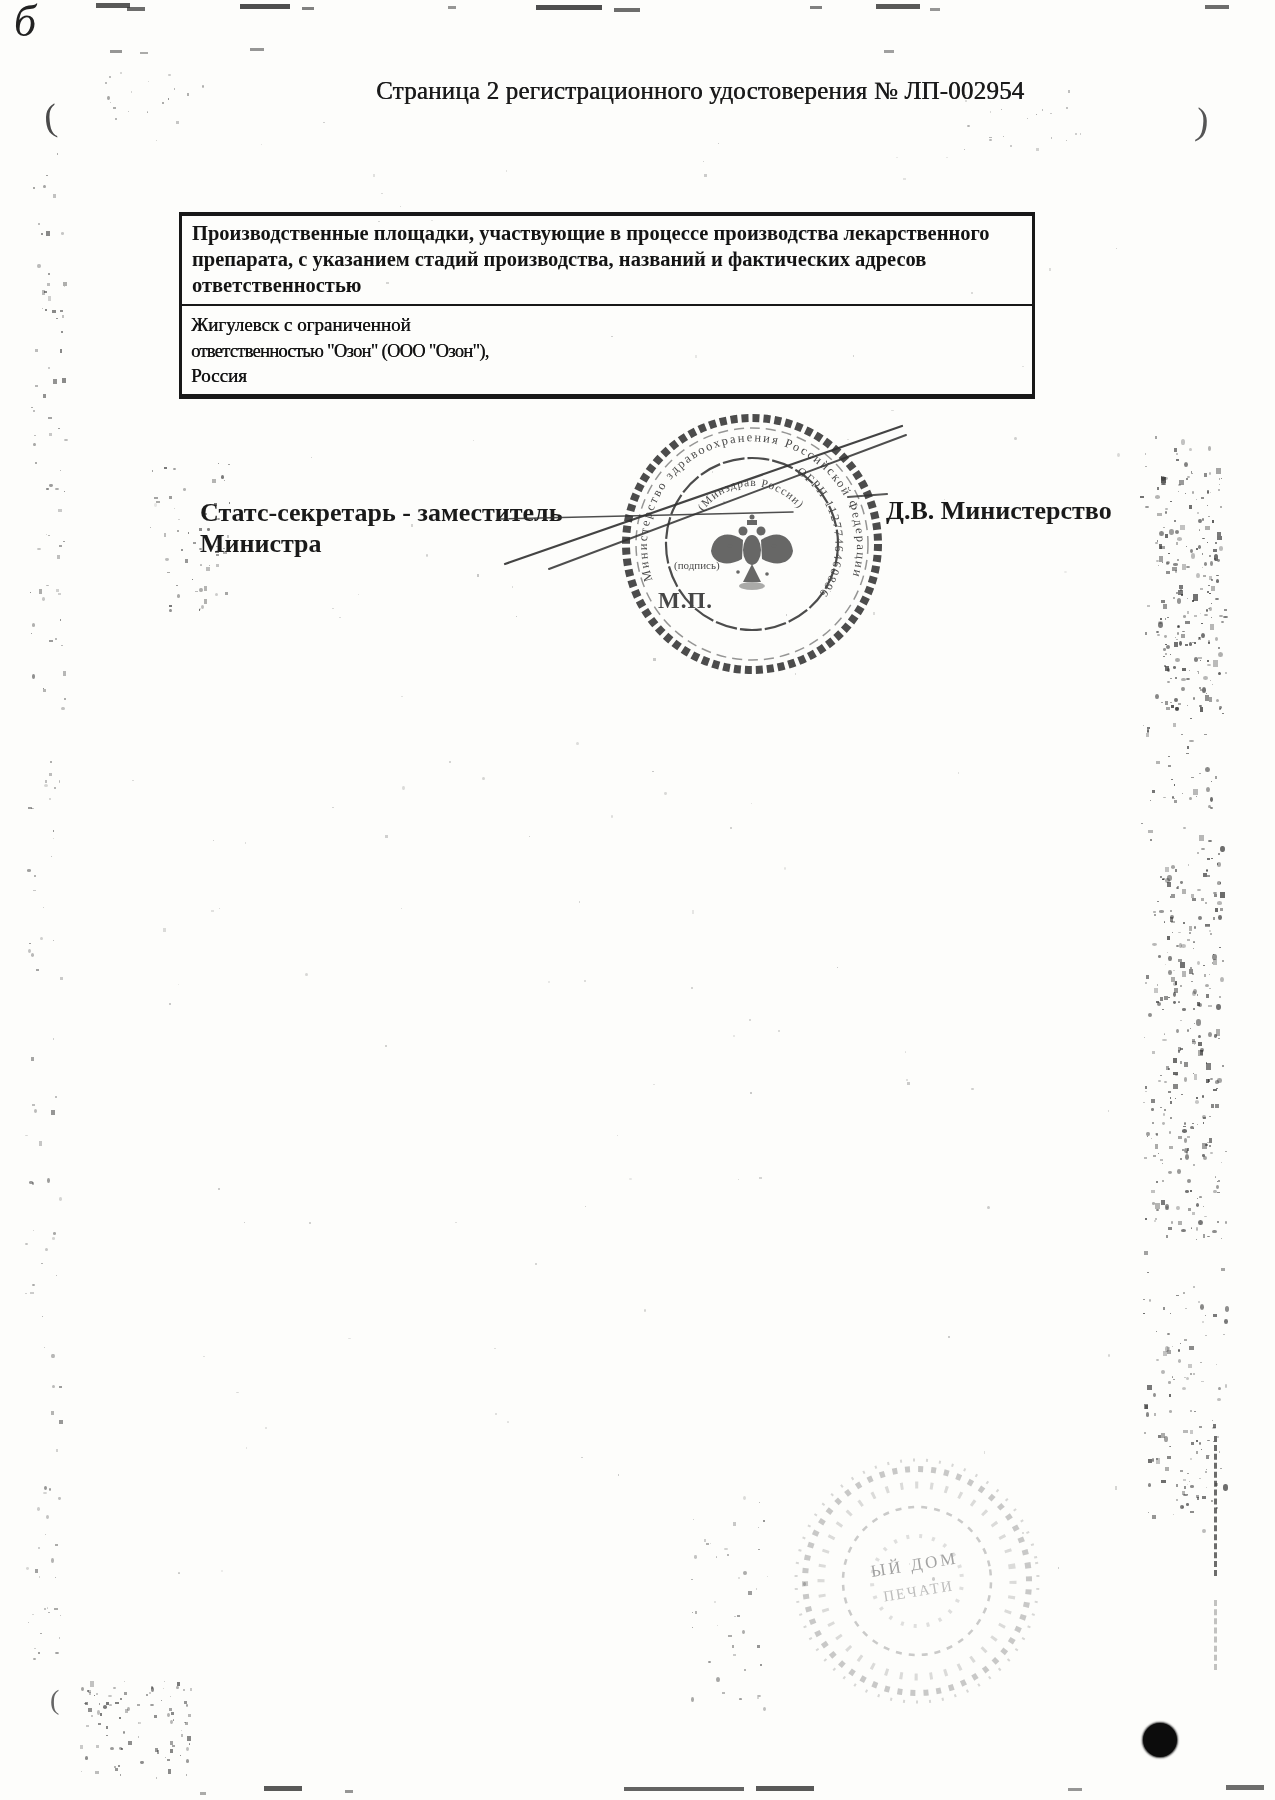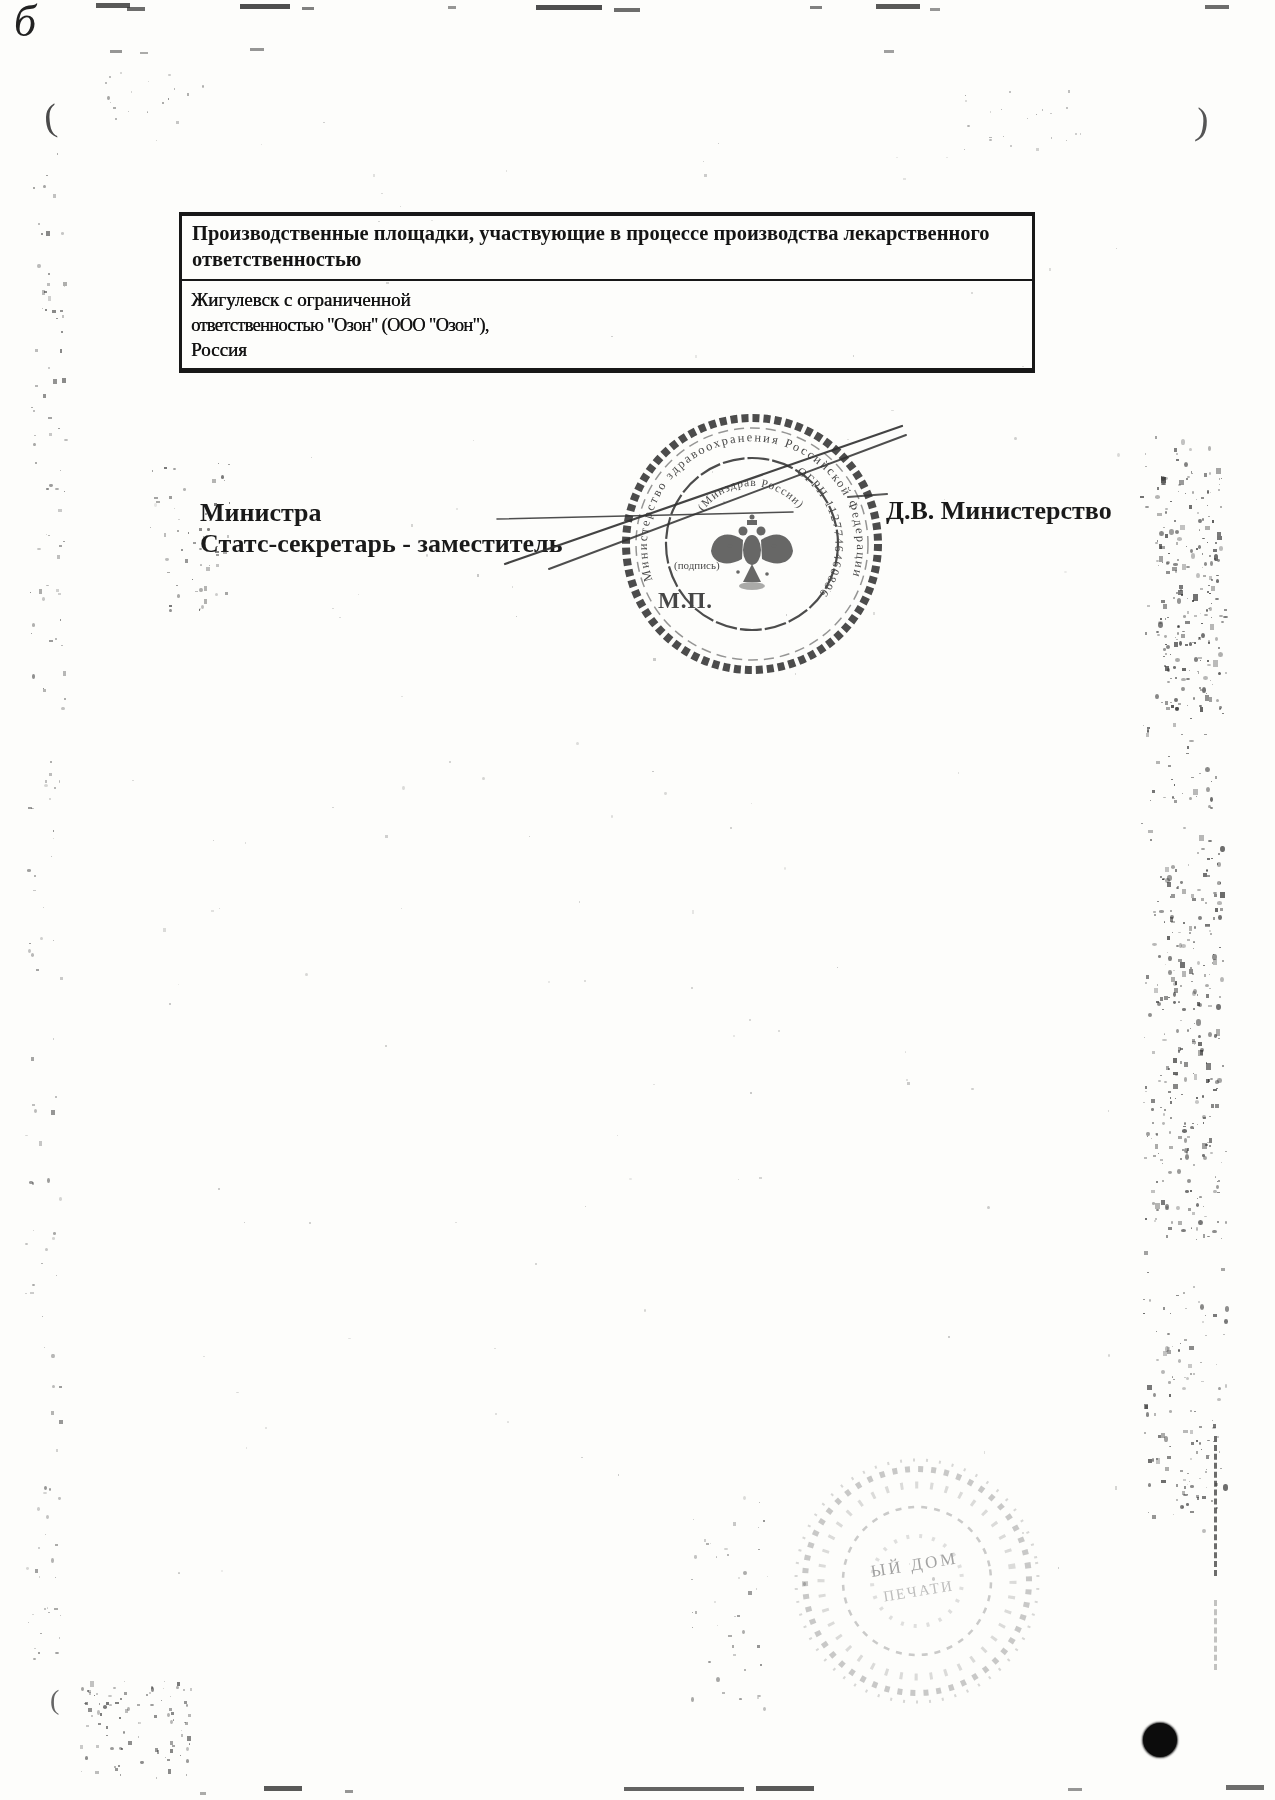--- a/index.html
+++ b/index.html
@@ -63,38 +63,40 @@
     left:1143px;top:1723px;width:34px;height:34px;border-radius:50%;
     background:#0c0c0c;box-shadow:0 0 2px 1px #333;
   }
   .speck{position:absolute;background:#2a2a2a;}
 </style>
 </head>
 <body>
 
 <div class="page">
 
+  <div class="abs doc-title">Страница 2 регистрационного удостоверения № ЛП-002954</div>
 
   <div class="abs prod-table">
     <div class="t-head">
       <div>Производственные площадки, участвующие в процессе производства лекарственного</div>
+      <div>препарата, с указанием стадий производства, названий и фактических адресов</div>
       <div>ответственностью</div>
     </div>
     <div class="t-row2">
       <div class="t-cell-value">
         <div class="vline">Жигулевск с ограниченной</div>
         <div class="vline tight">ответственностью "Озон" (ООО "Озон"),</div>
         <div class="vline">Россия</div>
       </div>
     </div>
   </div>
 
   <div class="abs sig-title">
+    <div>Статс-секретарь - заместитель</div>
     <div>Министра</div>
-    <div>Статс-секретарь - заместитель</div>
   </div>
   <div class="abs sig-name">Д.В. Министерство</div>
 
   <svg class="abs stamp-svg" width="300" height="300" viewBox="0 0 300 300">
     <defs>
       <path id="arcOuter" d="M 52,190 A 105,105 0 1 1 248,190" fill="none"></path>
       <path id="arcInner" d="M 96,126 A 60,60 0 0 1 204,126" fill="none"></path>
       <path id="arcOgrn" d="M 189,76 A 84,84 0 0 1 189,224" fill="none"></path>
     </defs>
     <g opacity="0.82">

